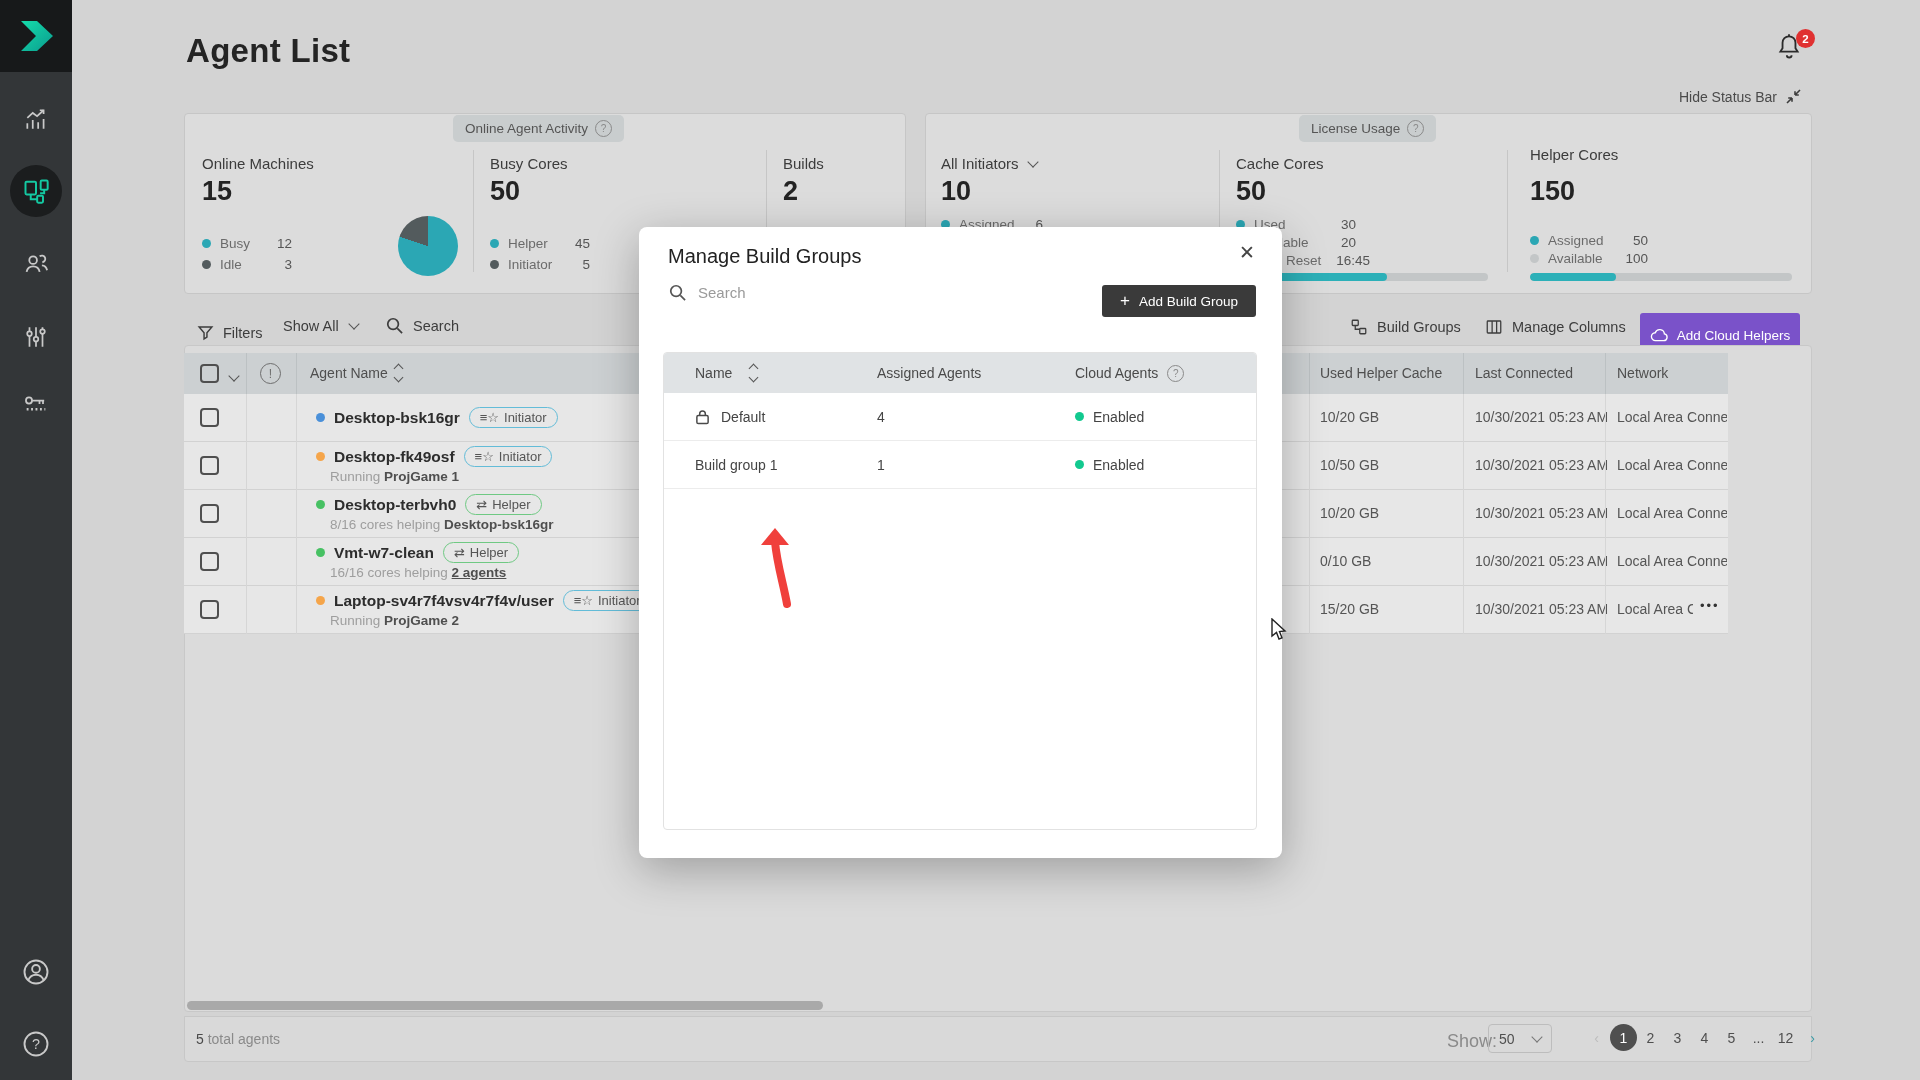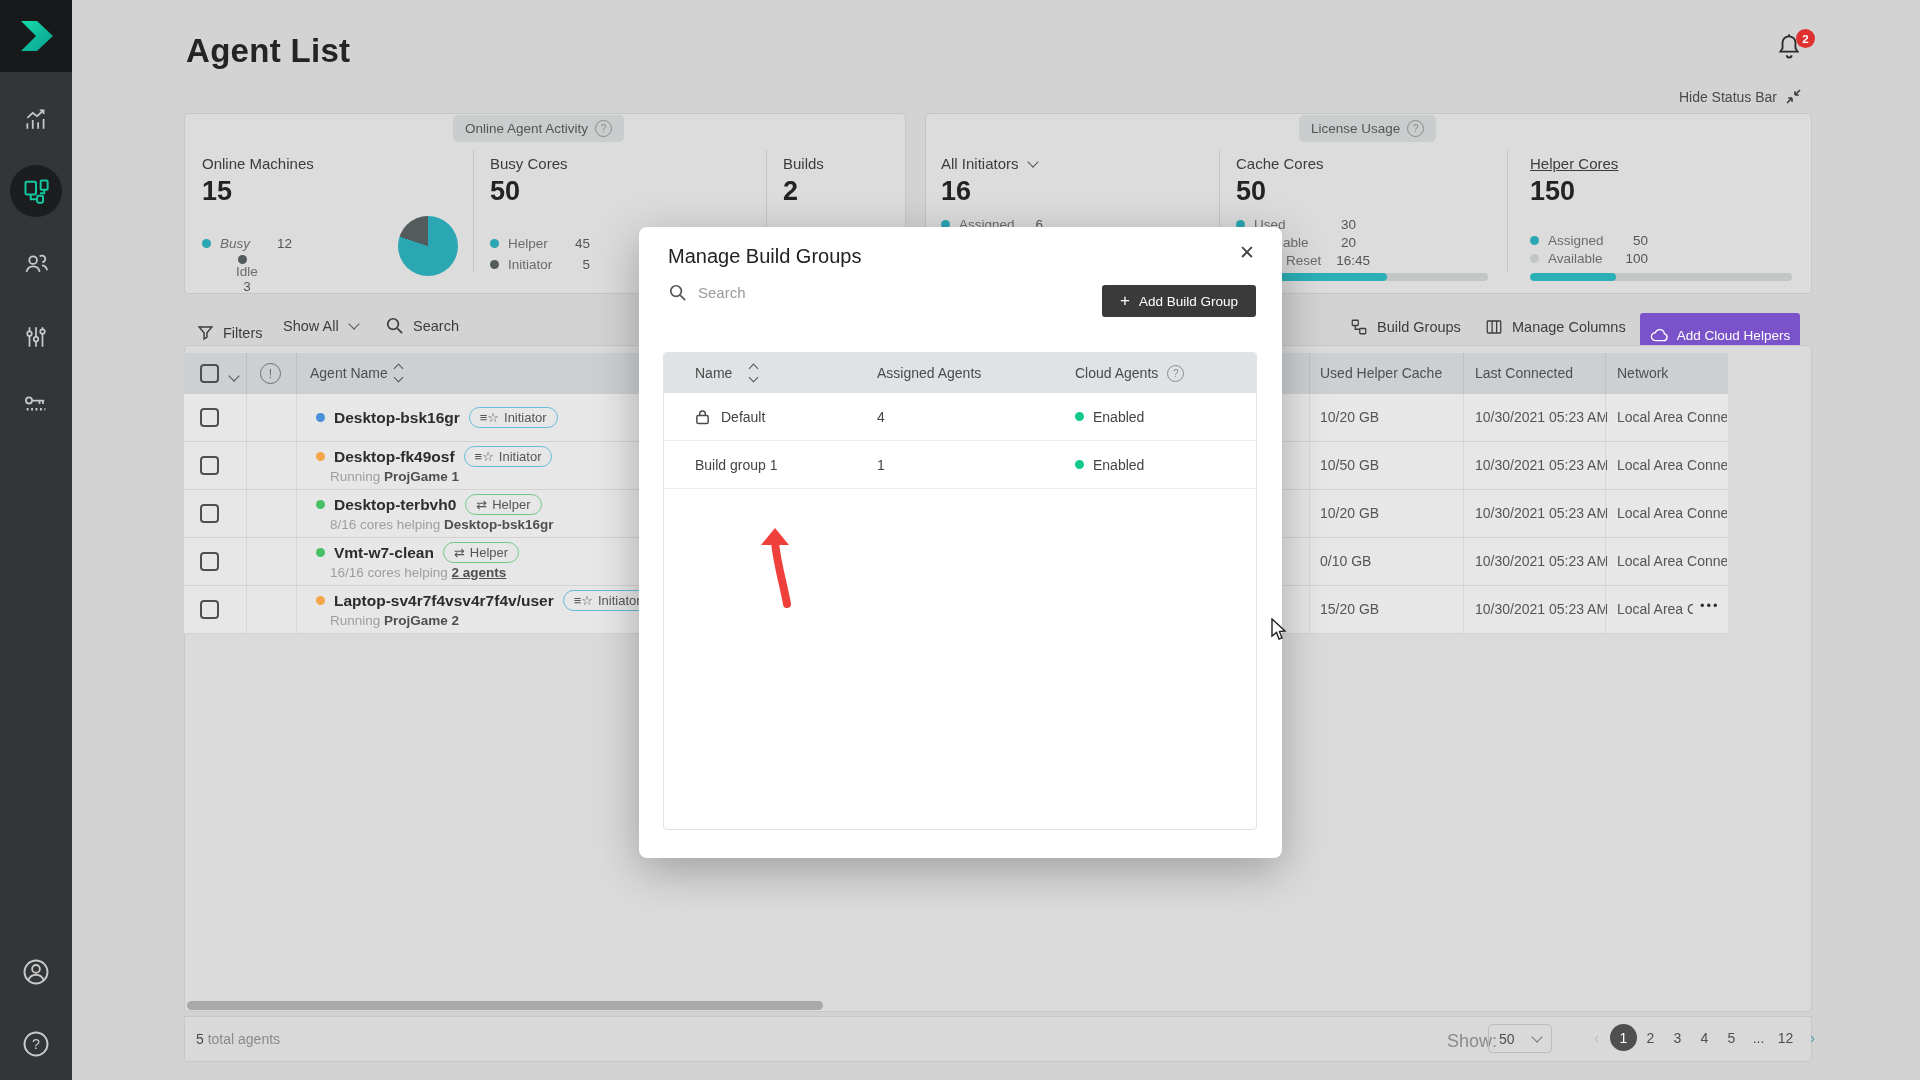--- a/index.html
+++ b/index.html
@@ -173,24 +173,24 @@
   </div>
   <div class="abs cardtab" style="left:1299px;">
     <span>License Usage</span>
     <span class="qmark">?</span>
   </div>
 
   <div class="abs seclabel" style="left:202px;top:155px;">Online Machines</div>
   <div class="abs secvalue" style="left:202px;top:176px;">15</div>
   <div class="abs legrow" style="left:202px;top:234px;width:90px;">
     <span class="dot" style="background:#2ba7b4;"></span>
-    <span style="flex:1;font-style:italic;">Busy</span>
+    <span style="flex:1;">Busy</span>
     <span class="legval">12</span>
   </div>
-  <div class="abs legrow" style="left:202px;top:255px;width:90px;flex-direction:column;">
+  <div class="abs legrow" style="left:202px;top:255px;width:90px;">
     <span class="dot" style="background:#535b5d;"></span>
     <span style="flex:1;">Idle</span>
     <span class="legval">3</span>
   </div>
   <div class="abs" style="left: 398px; top: 216px; width: 60px; height: 60px; border-radius: 50%; background: conic-gradient(from -72deg, rgb(83, 91, 93) 0deg, rgb(83, 91, 93) 72deg, rgb(43, 167, 180) 72deg, rgb(43, 167, 180) 360deg);"></div>
   <div class="abs vdiv" style="left:473px;top:150px;height:122px;"></div>
 
   <div class="abs seclabel" style="left:490px;top:155px;">Busy Cores</div>
   <div class="abs secvalue" style="left:490px;top:176px;">50</div>
   <div class="abs legrow" style="left:490px;top:234px;width:100px;">
@@ -205,21 +205,21 @@
   </div>
   <div class="abs vdiv" style="left:766px;top:150px;height:122px;"></div>
 
   <div class="abs seclabel" style="left:783px;top:155px;">Builds</div>
   <div class="abs secvalue" style="left:783px;top:176px;">2</div>
 
   <div class="abs seclabel" style="left:941px;top:155px;">
     <span>All Initiators</span>
     <span class="chev"></span>
   </div>
-  <div class="abs secvalue" style="left:941px;top:176px;">16</div>
+  <div class="abs secvalue" style="left:941px;top:176px;">10</div>
   <div class="abs legrow" style="left:941px;top:215px;width:102px;">
     <span class="dot" style="background:#2ba7b4;"></span>
     <span style="flex:1;">Assigned</span>
     <span class="legval">6</span>
   </div>
   <div class="abs vdiv" style="left:1219px;top:150px;height:122px;"></div>
 
   <div class="abs seclabel" style="left:1236px;top:155px;">Cache Cores</div>
   <div class="abs secvalue" style="left:1236px;top:176px;">50</div>
   <div class="abs legrow" style="left:1236px;top:215px;width:120px;">
@@ -234,21 +234,21 @@
   </div>
   <div class="abs legrow" style="left:1286px;top:251px;width:84px;">
     <span style="flex:1;">Reset</span>
     <span class="legval">16:45</span>
   </div>
   <div class="abs pbar" style="left:1236px;top:273px;width:252px;">
       <div style="width: 60%;"></div>
     </div>
   <div class="abs vdiv" style="left:1507px;top:150px;height:122px;"></div>
 
-  <div class="abs seclabel" style="left:1530px;top:155px;text-decoration:underline;">Helper Cores</div>
+  <div class="abs seclabel" style="left:1530px;top:146px;">Helper Cores</div>
   <div class="abs secvalue" style="left:1530px;top:176px;">150</div>
   <div class="abs legrow" style="left:1530px;top:231px;width:118px;">
     <span class="dot" style="background:#2ba7b4;"></span>
     <span style="flex:1;">Assigned</span>
     <span class="legval">50</span>
   </div>
   <div class="abs legrow" style="left:1530px;top:249px;width:118px;">
     <span class="dot" style="background:#c3c6c7;"></span>
     <span style="flex:1;">Available</span>
     <span class="legval">100</span>

